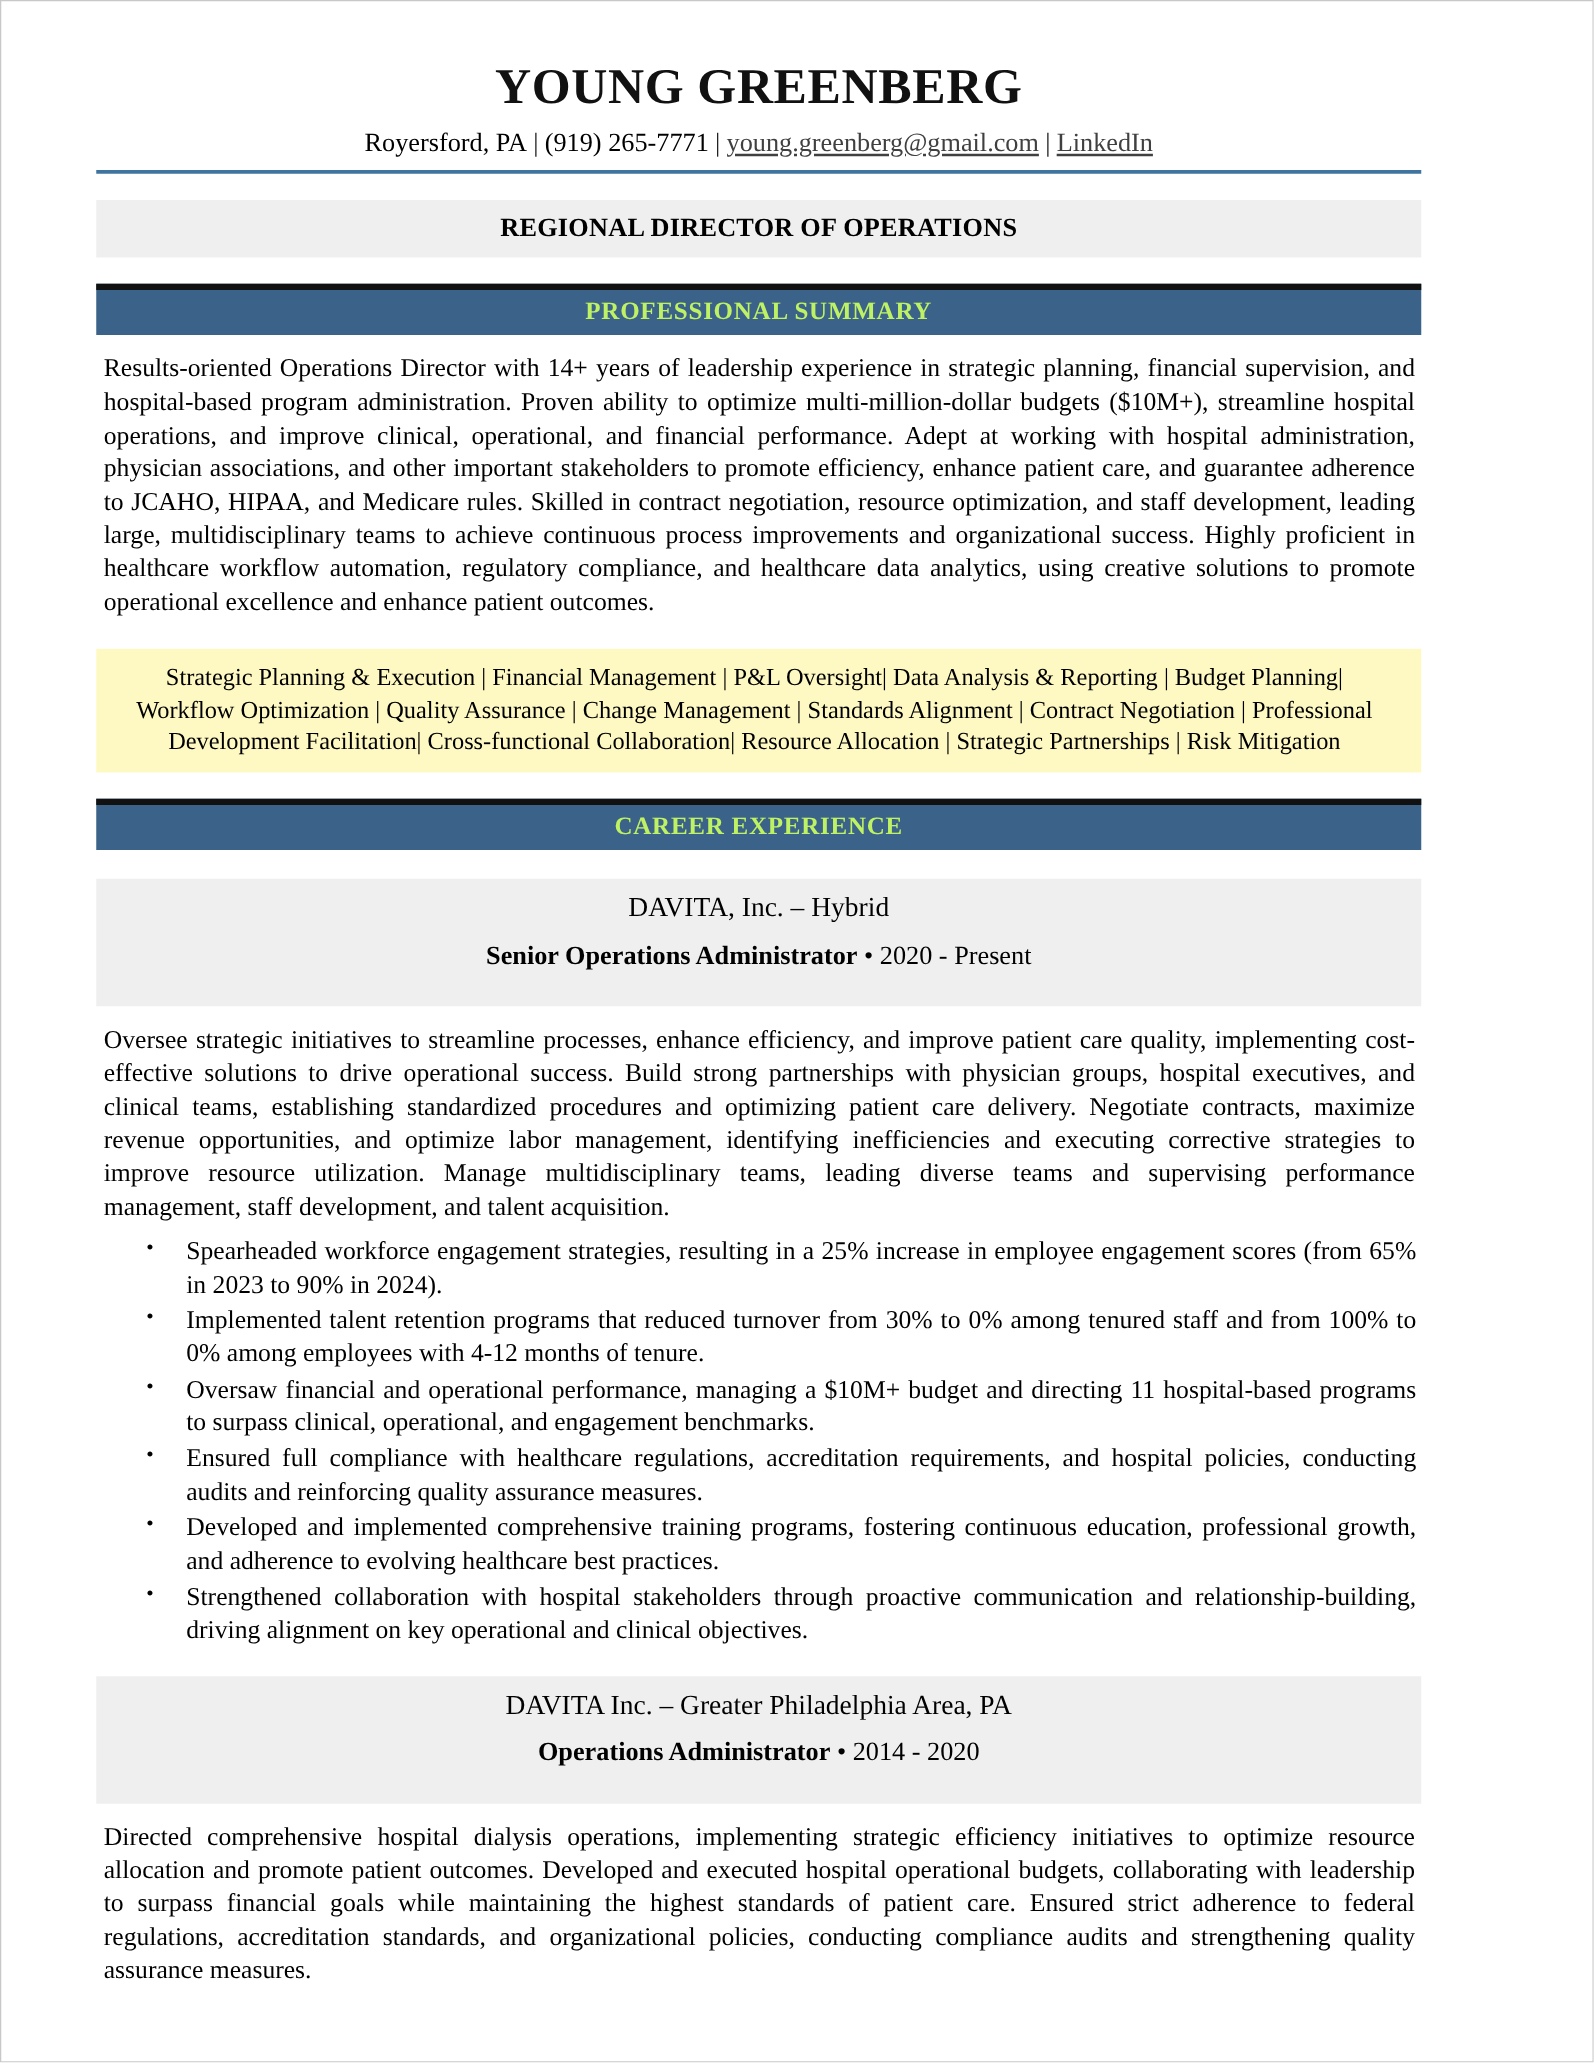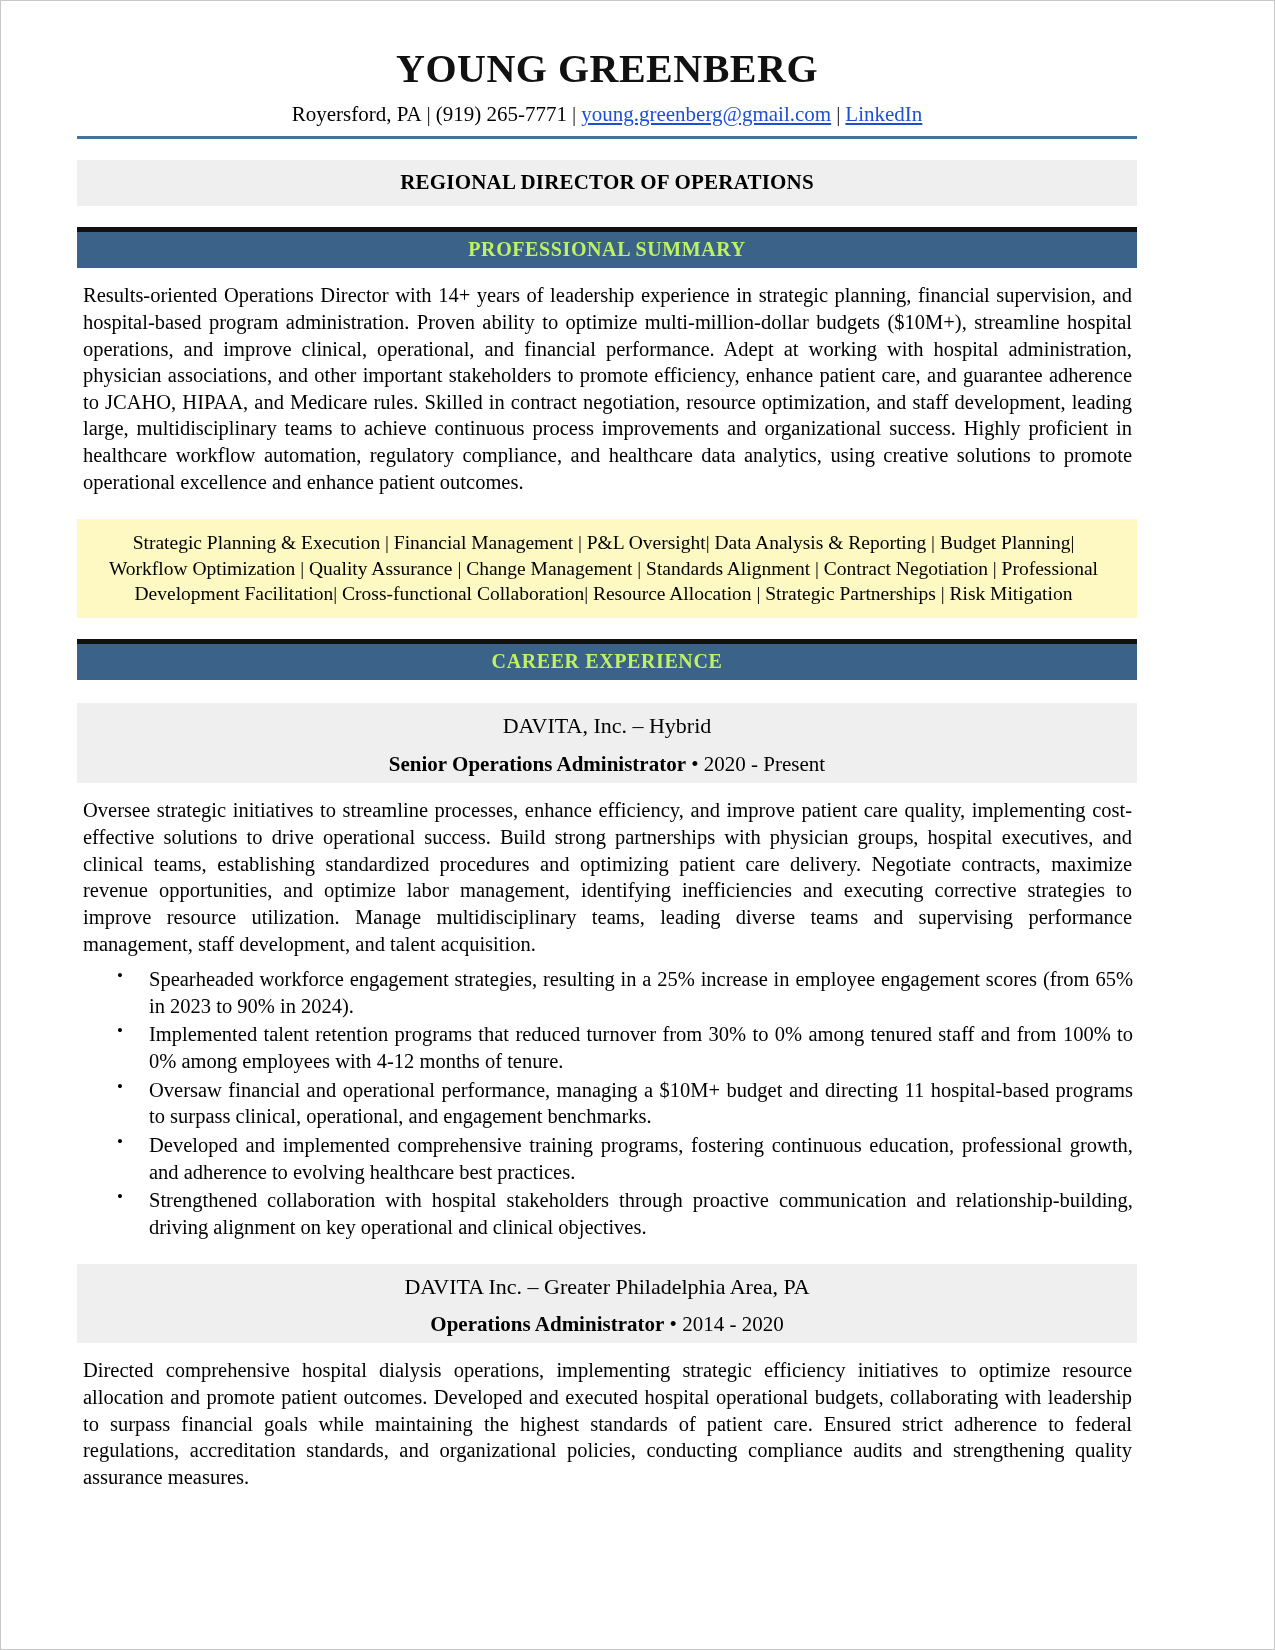--- a/index.html
+++ b/index.html
@@ -43,21 +43,21 @@
     margin-top: 10px;
     line-height: 1.25;
     white-space: nowrap;
   }
   .contact .sep {
     padding: 0 5px;
     color: #222;
   }
   .contact a,
   .contact .link {
-    color: #1d4ed8;
+    color: #404040;
     text-decoration: underline;
   }
   .rule-blue {
     height: 3px;
     background: #3f74a0;
     margin-top: 9px;
   }
 
   
   .title-band {
@@ -98,21 +98,21 @@
     padding: 11px 33px 12px 26px;
     font-size: 19.5px;
     line-height: 1.30;
     text-align: center;
   }
 
   
   .company-band {
     background: #efefef;
     margin-top: 23px;
-    padding: 9px 0 5px 0;
+    padding: 9px 0 27px 0;
   }
   .company-name {
     text-align: center;
     font-size: 22px;
     line-height: 1.3;
   }
   .role-line {
     text-align: center;
     font-size: 21px;
     margin-top: 10px;
@@ -175,20 +175,21 @@
       <div class="role-line">
         <span class="role">Senior Operations Administrator</span>
         <span>• 2020 - Present</span>
       </div>
     </div>
     <div class="para">Oversee strategic initiatives to streamline processes, enhance efficiency, and improve patient care quality, implementing cost-effective solutions to drive operational success. Build strong partnerships with physician groups, hospital executives, and clinical teams, establishing standardized procedures and optimizing patient care delivery. Negotiate contracts, maximize revenue opportunities, and optimize labor management, identifying inefficiencies and executing corrective strategies to improve resource utilization. Manage multidisciplinary teams, leading diverse teams and supervising performance management, staff development, and talent acquisition.</div>
     <ul class="bullets">
       <li>Spearheaded workforce engagement strategies, resulting in a 25% increase in employee engagement scores (from 65% in 2023 to 90% in 2024).</li>
       <li>Implemented talent retention programs that reduced turnover from 30% to 0% among tenured staff and from 100% to 0% among employees with 4-12 months of tenure.</li>
       <li>Oversaw financial and operational performance, managing a $10M+ budget and directing 11 hospital-based programs to surpass clinical, operational, and engagement benchmarks.</li>
+      <li>Ensured full compliance with healthcare regulations, accreditation requirements, and hospital policies, conducting audits and reinforcing quality assurance measures.</li>
       <li>Developed and implemented comprehensive training programs, fostering continuous education, professional growth, and adherence to evolving healthcare best practices.</li>
       <li>Strengthened collaboration with hospital stakeholders through proactive communication and relationship-building, driving alignment on key operational and clinical objectives.</li>
     </ul>
 
     <div class="company-band">
       <div class="company-name">DAVITA Inc. – Greater Philadelphia Area, PA</div>
       <div class="role-line">
         <span class="role">Operations Administrator</span>
         <span>• 2014 - 2020</span>
       </div>

